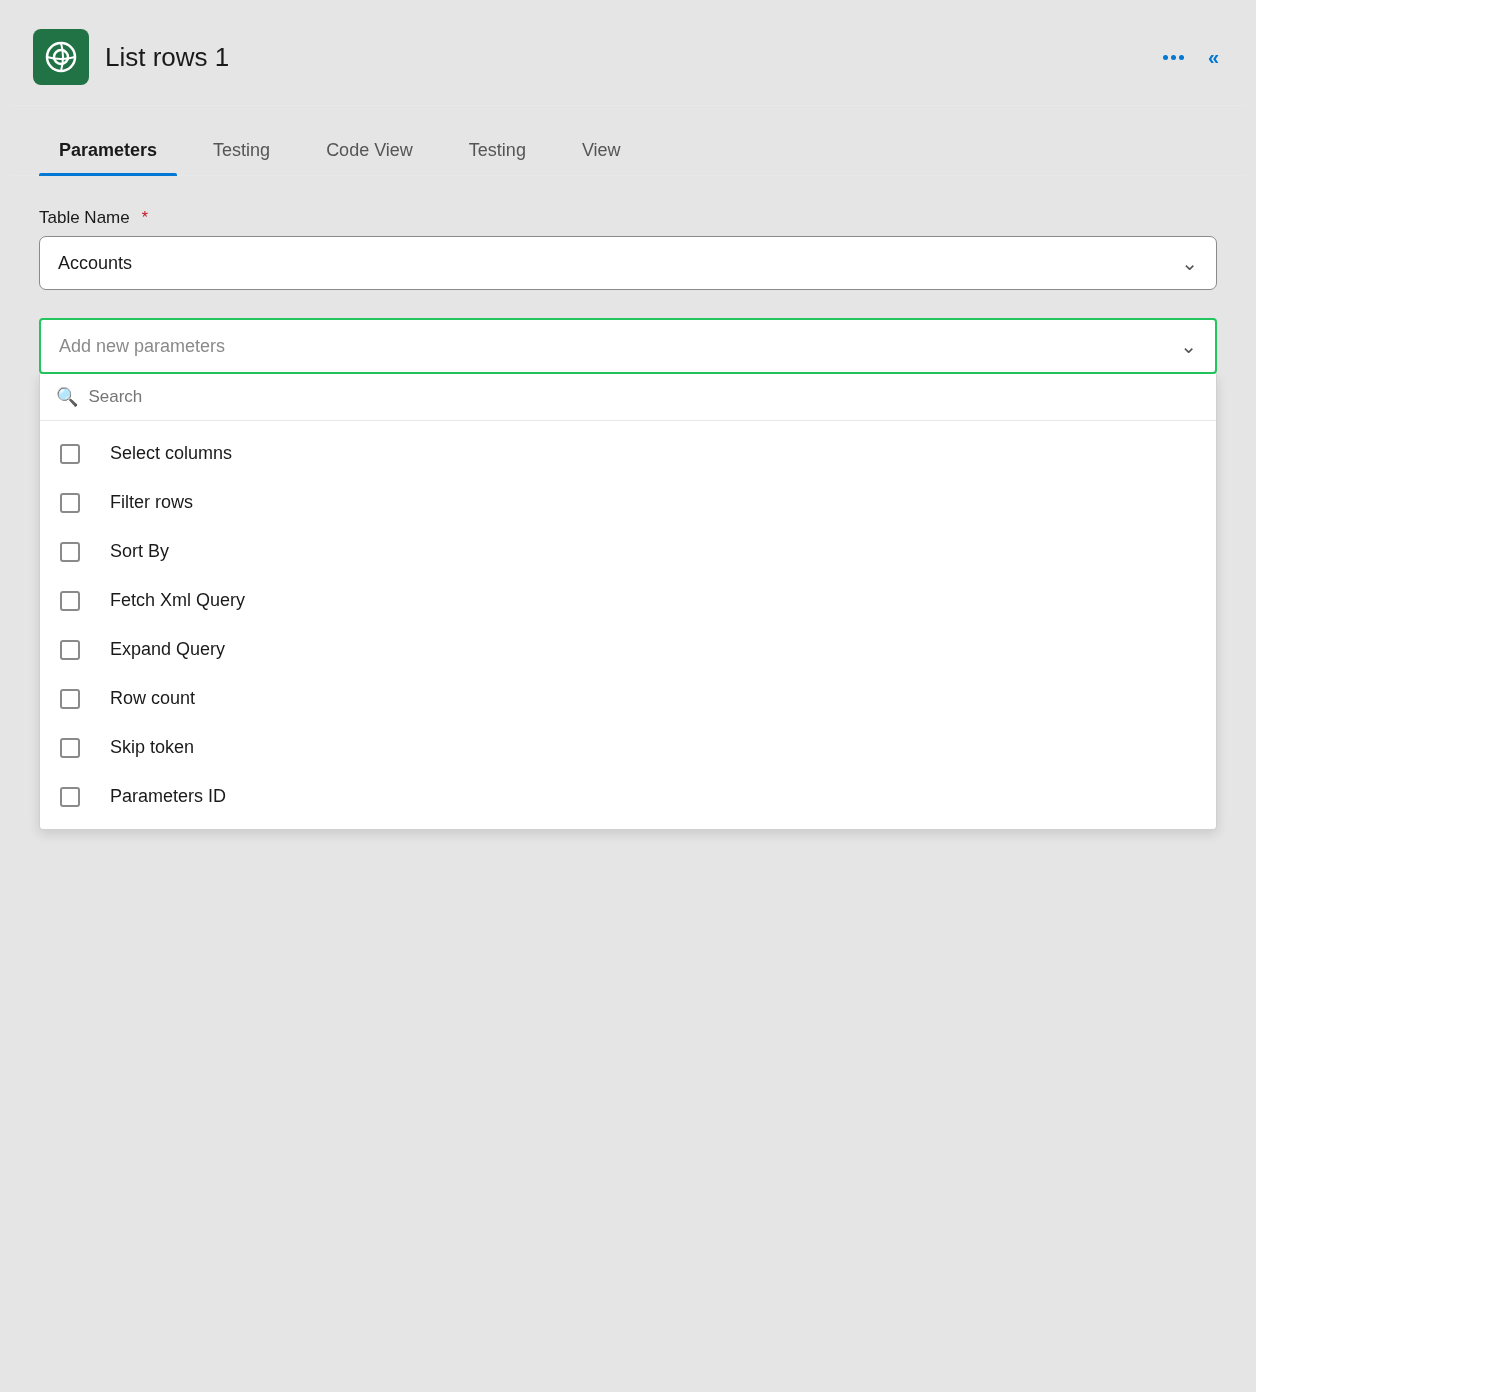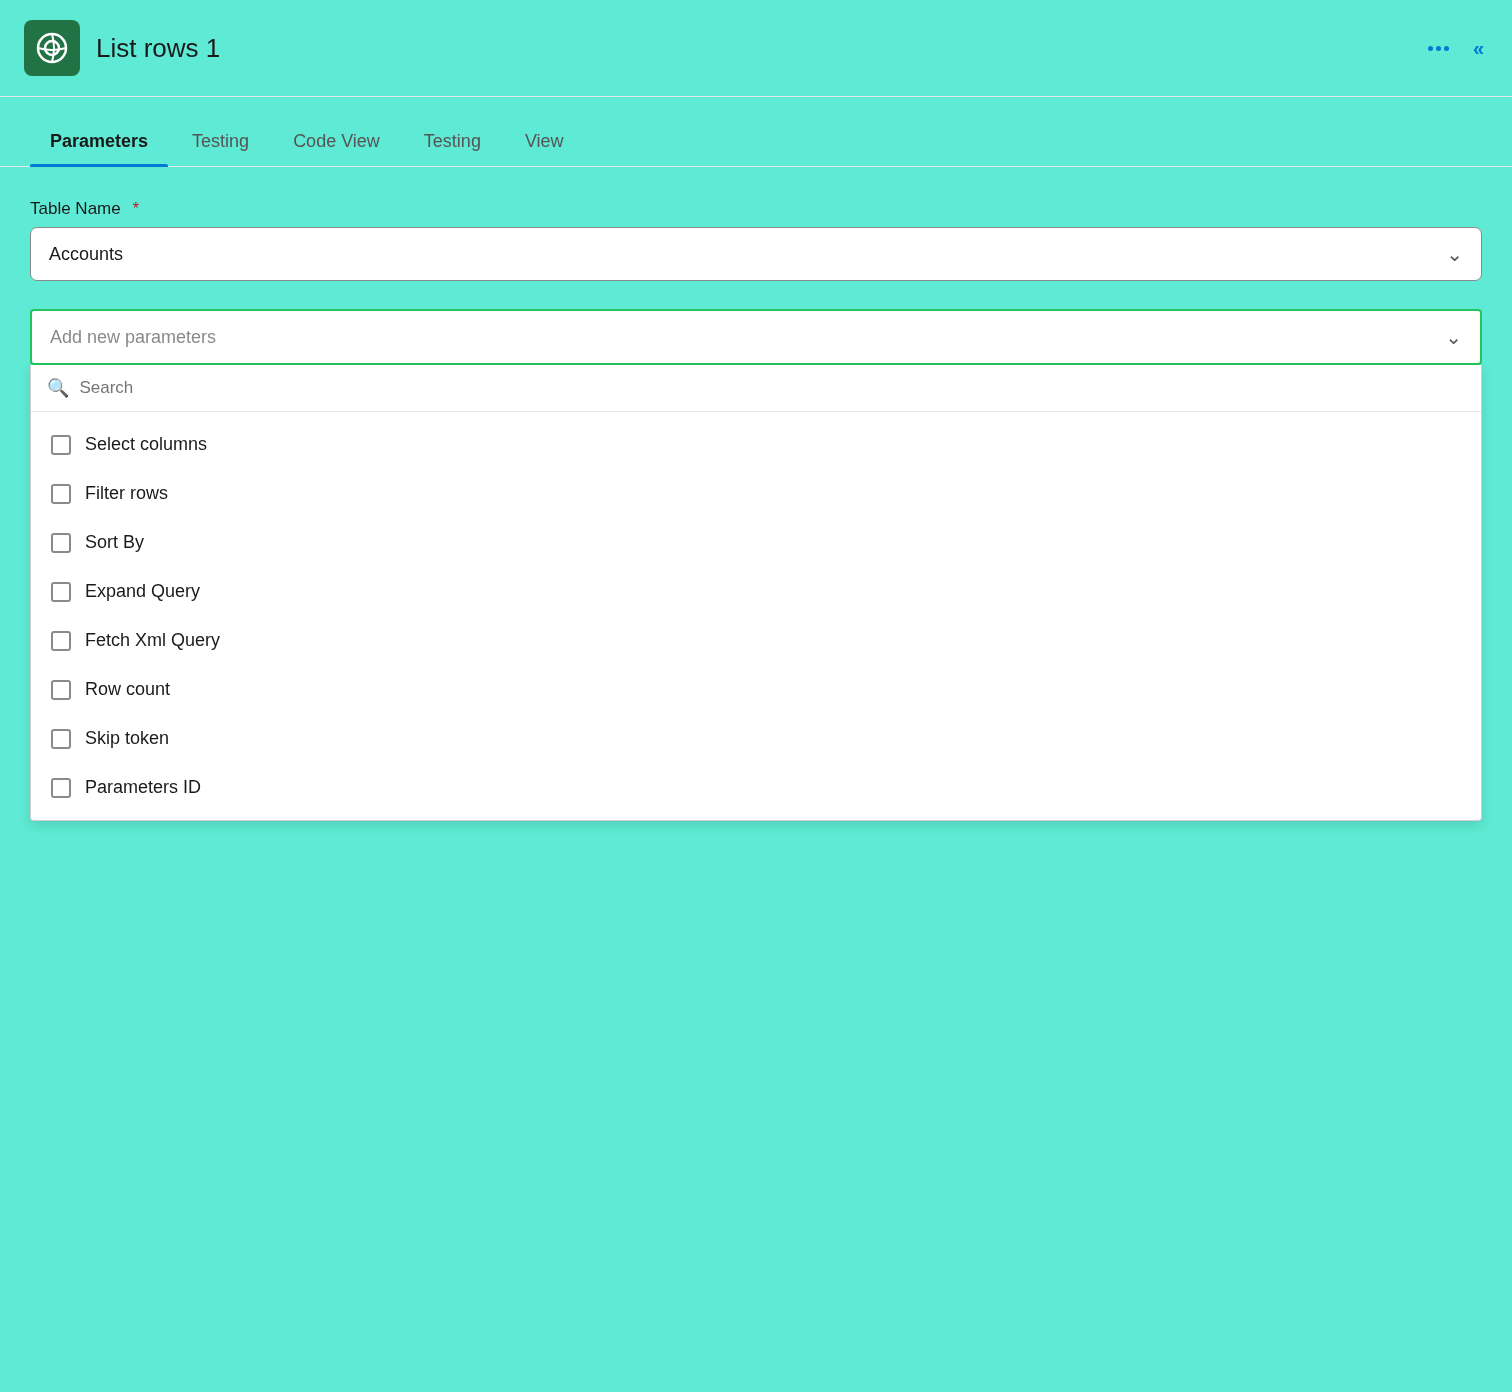--- a/index.html
+++ b/index.html
@@ -10,24 +10,24 @@
 
     body {
       font-family: 'Segoe UI', -apple-system, BlinkMacSystemFont, sans-serif;
       background: #ffffff;
       width: 1512px;
       min-height: 1392px;
       color: #1a1a1a;
     }
 
     .app-container {
-      width: 1512px;
+      width: 1256px;
       min-height: 1392px;
-      background: #5eead4;
-      padding: 0;
+      background: #e5e5e5;
+      padding: 9px;
     }
 
     
     .header {
       display: flex;
       align-items: center;
       justify-content: space-between;
       padding: 20px 30px 20px 24px;
       border-bottom: 1px solid #e8e8e8;
     }
@@ -84,21 +84,21 @@
       cursor: pointer;
       color: #0078d4;
       font-size: 20px;
       font-weight: 700;
       letter-spacing: -2px;
     }
 
     
     .tabs {
       display: flex;
-      gap: 4px;
+      gap: 16px;
       padding: 0 30px;
       border-bottom: 1px solid #e8e8e8;
       margin-top: 20px;
     }
 
     .tab {
       padding: 14px 20px;
       font-size: 18px;
       cursor: pointer;
       color: #555;
@@ -214,21 +214,21 @@
       background: transparent;
     }
 
     .checkbox-list {
       padding: 8px 0;
     }
 
     .checkbox-item {
       display: flex;
       align-items: center;
-      gap: 14px;
+      gap: 30px;
       padding: 14px 20px;
       cursor: pointer;
       font-size: 18px;
       color: #1a1a1a;
     }
 
     .checkbox {
       width: 20px;
       height: 20px;
       border: 2px solid #8a8a8a;
@@ -321,26 +321,26 @@
             <span>Filter rows</span>
           </div>
 
           <div class="checkbox-item">
             <div class="checkbox"></div>
             <span>Sort By</span>
           </div>
 
           <div class="checkbox-item">
             <div class="checkbox"></div>
+            <span>Fetch Xml Query</span>
+          </div>
+
+          <div class="checkbox-item">
+            <div class="checkbox"></div>
             <span>Expand Query</span>
-          </div>
-
-          <div class="checkbox-item">
-            <div class="checkbox"></div>
-            <span>Fetch Xml Query</span>
           </div>
 
           <div class="checkbox-item">
             <div class="checkbox"></div>
             <span>Row count</span>
           </div>
 
           <div class="checkbox-item">
             <div class="checkbox"></div>
             <span>Skip token</span>

